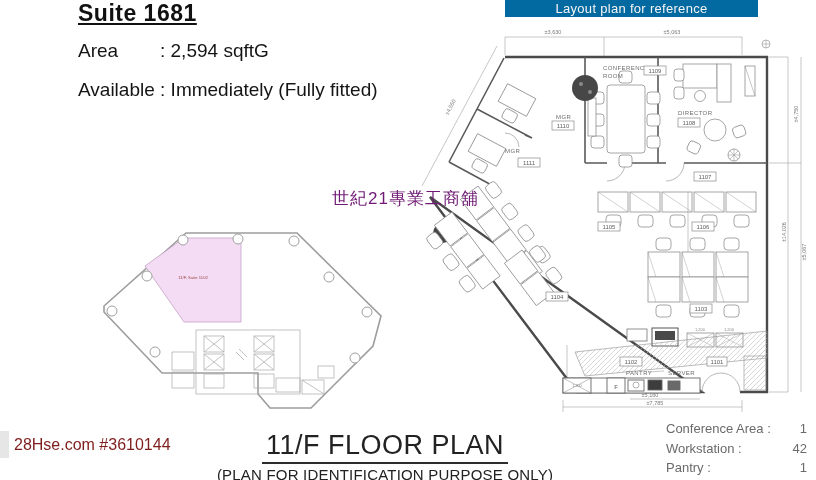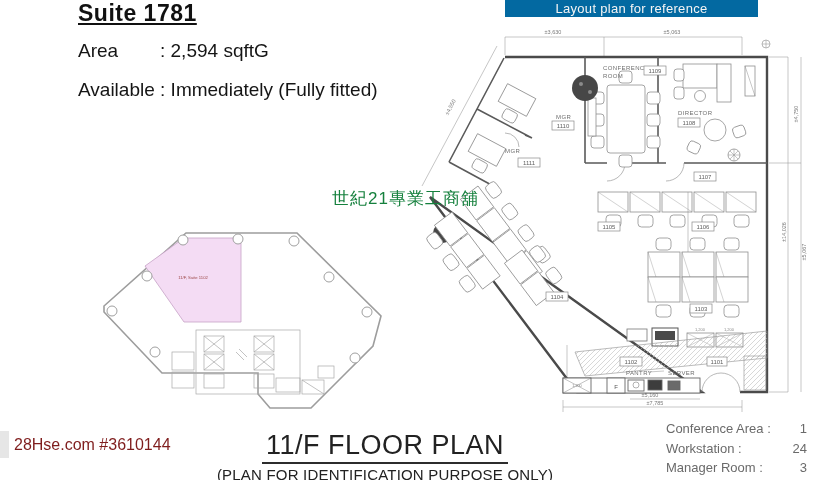--- a/index.html
+++ b/index.html
@@ -25,39 +25,39 @@
   }
 
   
   #floorplan { left:412px; top:15px; }
   #keyplan   { left:95px;  top:222px; }
   svg text { font-family:"Liberation Sans", sans-serif; }
 
   
   #wm-left  { left:14px; top:436px; font-size:16px; color:#7f1d1d; }
   #wm-bar   { left:0; top:431px; width:9px; height:27px; background:#e6e6e6; }
-  #wm-center{ left:332px; top:187px; font-size:17px; color:#15803d; letter-spacing:1px; z-index:5; }
+  #wm-center{ left:332px; top:187px; font-size:17px; color:#701a75; letter-spacing:1px; z-index:5; }
 
   
   #footer { left:175px; top:430px; width:420px; text-align:center; }
   #footer .ftitle {
     display:inline-block; font-size:27px; color:#222; letter-spacing:.5px;
     border-bottom:2px solid #2c2c2c; padding:0 4px 1px 4px;
   }
   #footer .fsub { font-size:15px; color:#222; margin-top:2px; letter-spacing:.2px; }
 
   
   #legend { left:666px; top:419px; width:141px; }
   #legend .lrow { display:flex; justify-content:space-between; height:19.5px; line-height:19.5px; font-size:13px; color:#6a6a6a; }
 </style>
 </head>
 <body>
 
 <div id="listing" class="abs">
-  <div class="title">Suite 1781</div>
+  <div class="title">Suite 1681</div>
   <div class="row row-area">
     <span class="area-label">Area</span>
     <span>: 2,594 sqftG</span>
   </div>
   <div class="row row-avail">
     <span>Available : Immediately (Fully fitted)</span>
   </div>
 </div>
 
 <div id="banner" class="abs">Layout plan for reference</div>
@@ -325,23 +325,19 @@
 <div id="wm-bar" class="abs"></div>
 <div id="wm-left" class="abs">28Hse.com #3610144</div>
 
 <div id="legend" class="abs">
   <div class="lrow">
     <span>Conference Area :</span>
     <span>1</span>
   </div>
   <div class="lrow">
     <span>Workstation :</span>
-    <span>24</span>
-  </div>
-  <div class="lrow">
-    <span>Manager Room :</span>
-    <span>3</span>
+    <span>42</span>
   </div>
   <div class="lrow">
     <span>Pantry :</span>
     <span>1</span>
   </div>
 </div>
 
 </body></html>

